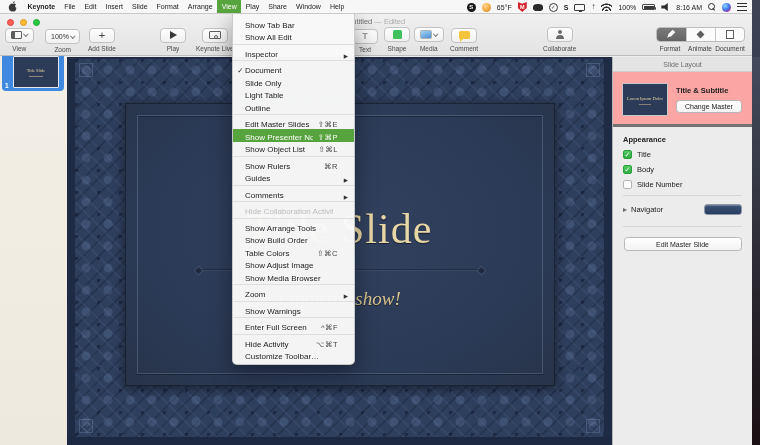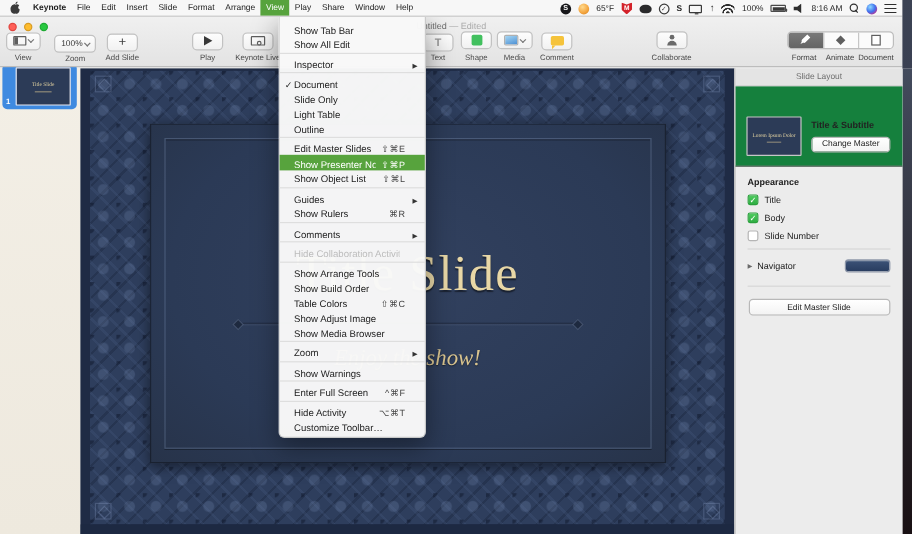--- a/index.html
+++ b/index.html
@@ -107,21 +107,21 @@
              border:1px solid rgba(150,170,210,.3); transform:rotate(45deg); background:rgba(8,14,28,.4); }
   .divider::before { left:-7px; } .divider::after { right:-7px; }
   .slide-subtitle { position:absolute; top:231px; left:0; width:100%; text-align:center;
                     font-family:"Liberation Serif",serif; font-style:italic; font-size:19px; color:#d9c48f;
                     text-shadow:0 1px 1px rgba(0,0,0,.45); }
   .slide-bottom { position:absolute; left:0; right:0; bottom:0; height:8px; background:#1d2942; }
 
   
   .sidebar { width:140px; height:100%; background:#ececec; border-left:1px solid #b8b8b8; position:relative; font-size:7.5px; color:#222; }
   .sb-header { height:15px; background:#e4e4e4; border-bottom:1px solid #cfcfcf; display:flex; align-items:center; justify-content:center; font-size:7px; color:#6e6e6e; }
-  .sb-card { background:#15803d; border-bottom:1px solid #737373; padding:25px 9px 8px; display:flex; gap:8px; }
+  .sb-card { background:#fca5a5; border-bottom:3px solid #737373; padding:11px 9px 8px; display:flex; gap:8px; }
   .sb-thumb { width:46px; height:33px; background:#2c3b57; border:1px solid #c6c6c6; border-radius:1px; overflow:hidden; flex:none; }
   .sb-thumb .t { margin-top:12px; text-align:center; font-family:"Liberation Serif",serif; font-size:4.5px; color:#e3d3a2; white-space:nowrap; }
   .sb-thumb .s { width:12px; height:1px; background:rgba(222,200,150,.5); margin:3px auto 0; }
   .sb-card-right { display:flex; flex-direction:column; gap:5px; padding-top:3px; }
   .sb-master-name { font-weight:bold; font-size:7.5px; }
   .btn { background:linear-gradient(#fff,#f3f3f3); border:1px solid #b8b8b8; border-radius:3.5px; font-size:7px; color:#222;
          height:13px; display:inline-flex; align-items:center; justify-content:center; padding:0 8px; font-family:"Liberation Sans",sans-serif; }
   .sb-section { padding:8px 10px 0; }
   .sb-h { font-weight:bold; font-size:7.5px; margin-bottom:6px; }
   .cb-row { display:flex; gap:5px; margin-bottom:6px; }
@@ -427,30 +427,30 @@
   </div>
     <div class="mi">
     <span class="mark"></span>
     <span class="lbl">Show Object List</span>
     <span class="sc">⇧⌘L</span>
     <span class="sub"></span>
   </div>
     <div class="msep"></div>
     <div class="mi">
     <span class="mark"></span>
-    <span class="lbl">Guides</span>
-    <span class="sc"></span>
-    <span class="sub">▶</span>
-  </div>
-    <div class="mi">
-    <span class="mark"></span>
     <span class="lbl">Show Rulers</span>
     <span class="sc">⌘R</span>
     <span class="sub"></span>
   </div>
+    <div class="mi">
+    <span class="mark"></span>
+    <span class="lbl">Guides</span>
+    <span class="sc"></span>
+    <span class="sub">▶</span>
+  </div>
     <div class="msep"></div>
     <div class="mi">
     <span class="mark"></span>
     <span class="lbl">Comments</span>
     <span class="sc"></span>
     <span class="sub">▶</span>
   </div>
     <div class="msep"></div>
     <div class="mi disabled">
     <span class="mark"></span>

